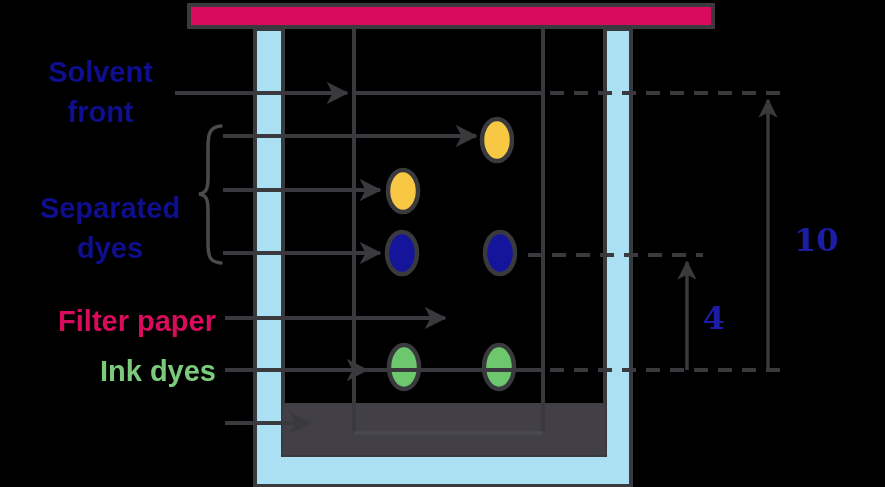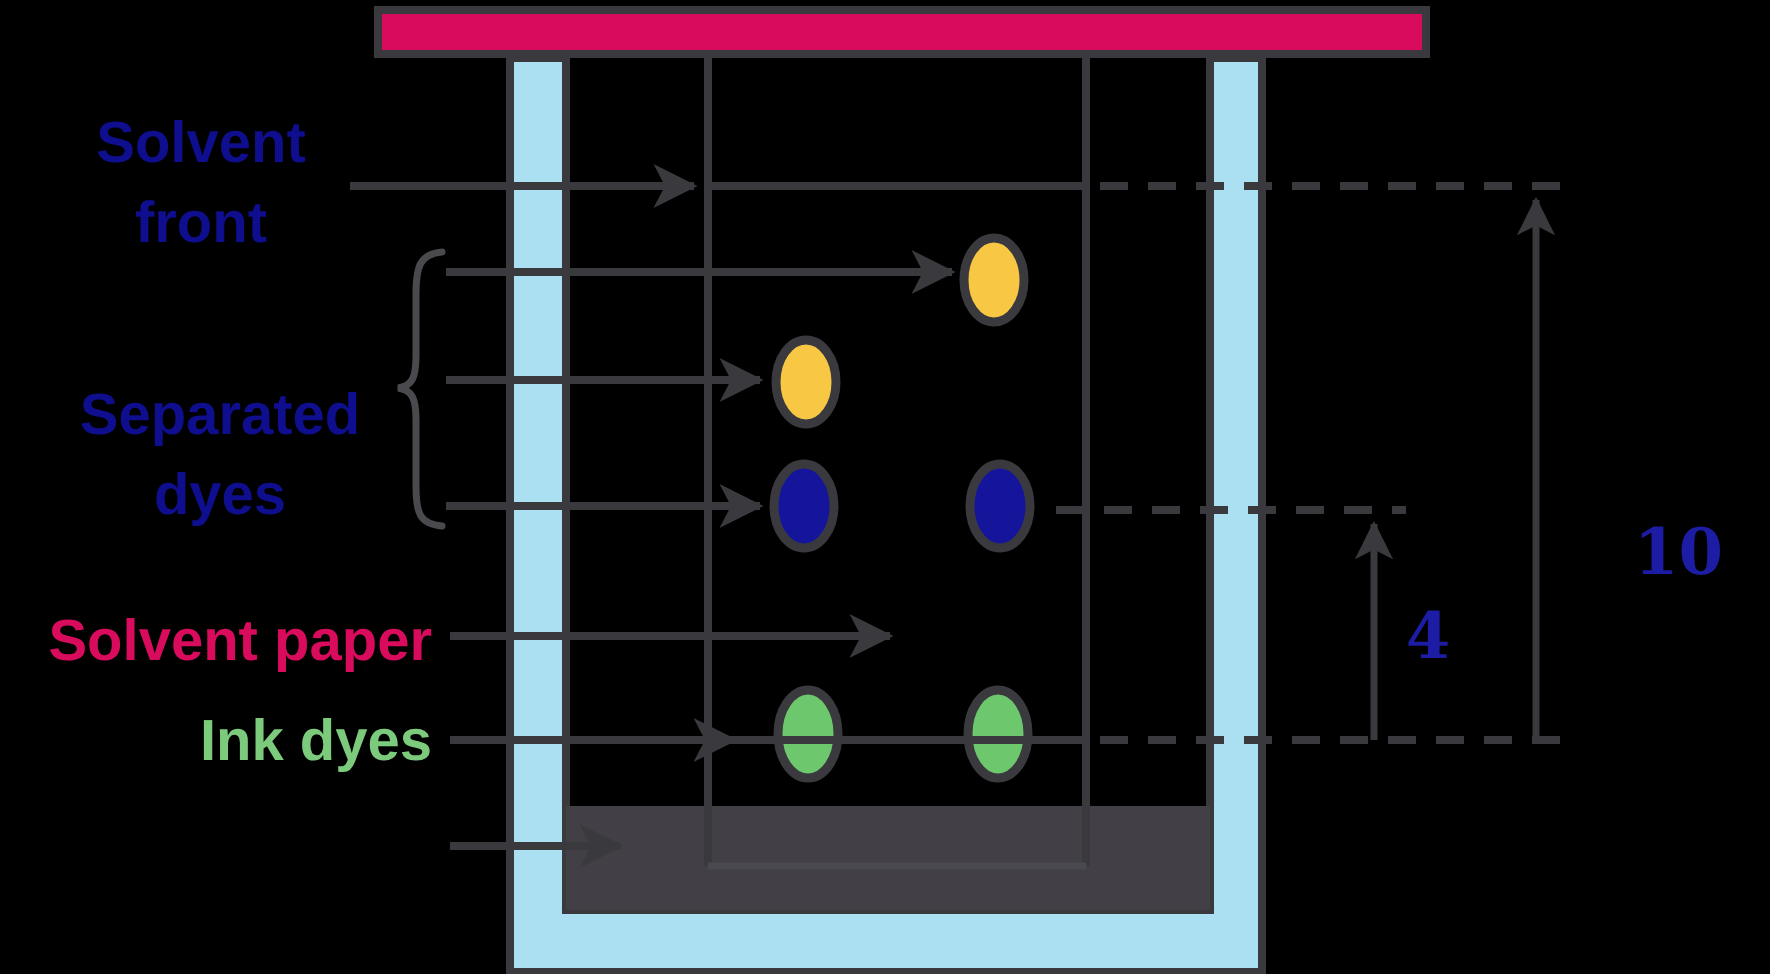--- a/index.html
+++ b/index.html
@@ -90,22 +90,22 @@
     <path class="brace" d="M221,126 C210,127 208,133 208,147 L208,178 C208,189 206,193 199,194 C206,195 208,199 208,210 L208,243 C208,257 210,262 221,263"></path>
 
     <line class="ln thin arrow" x1="768" y1="370" x2="768" y2="100"></line>
     <line class="ln thin arrow" x1="687" y1="370" x2="687" y2="262"></line>
   </svg>
 
   <div class="lbl navy center" style="left:28px;top:52px;width:145px;">Solvent front</div>
 
   <div class="lbl navy center" style="left:20px;top:188px;width:180px;">Separated dyes</div>
 
-  <div class="lbl crimson right" style="left:20px;top:301px;width:196px;">Solvent paper</div>
+  <div class="lbl crimson right" style="left:20px;top:301px;width:196px;">Filter paper</div>
 
   <div class="lbl greentxt right" style="left:20px;top:351px;width:196px;">Ink dyes</div>
 
 
-  <div class="lbl num center" style="left:817px;top:223px;width:44px;margin-top:36px;">10</div>
+  <div class="lbl num center" style="left:794px;top:223px;width:44px;">10</div>
 
   <div class="lbl num center" style="left:696px;top:301px;width:36px;">4</div>
 
 </div>
 
 </body></html>

